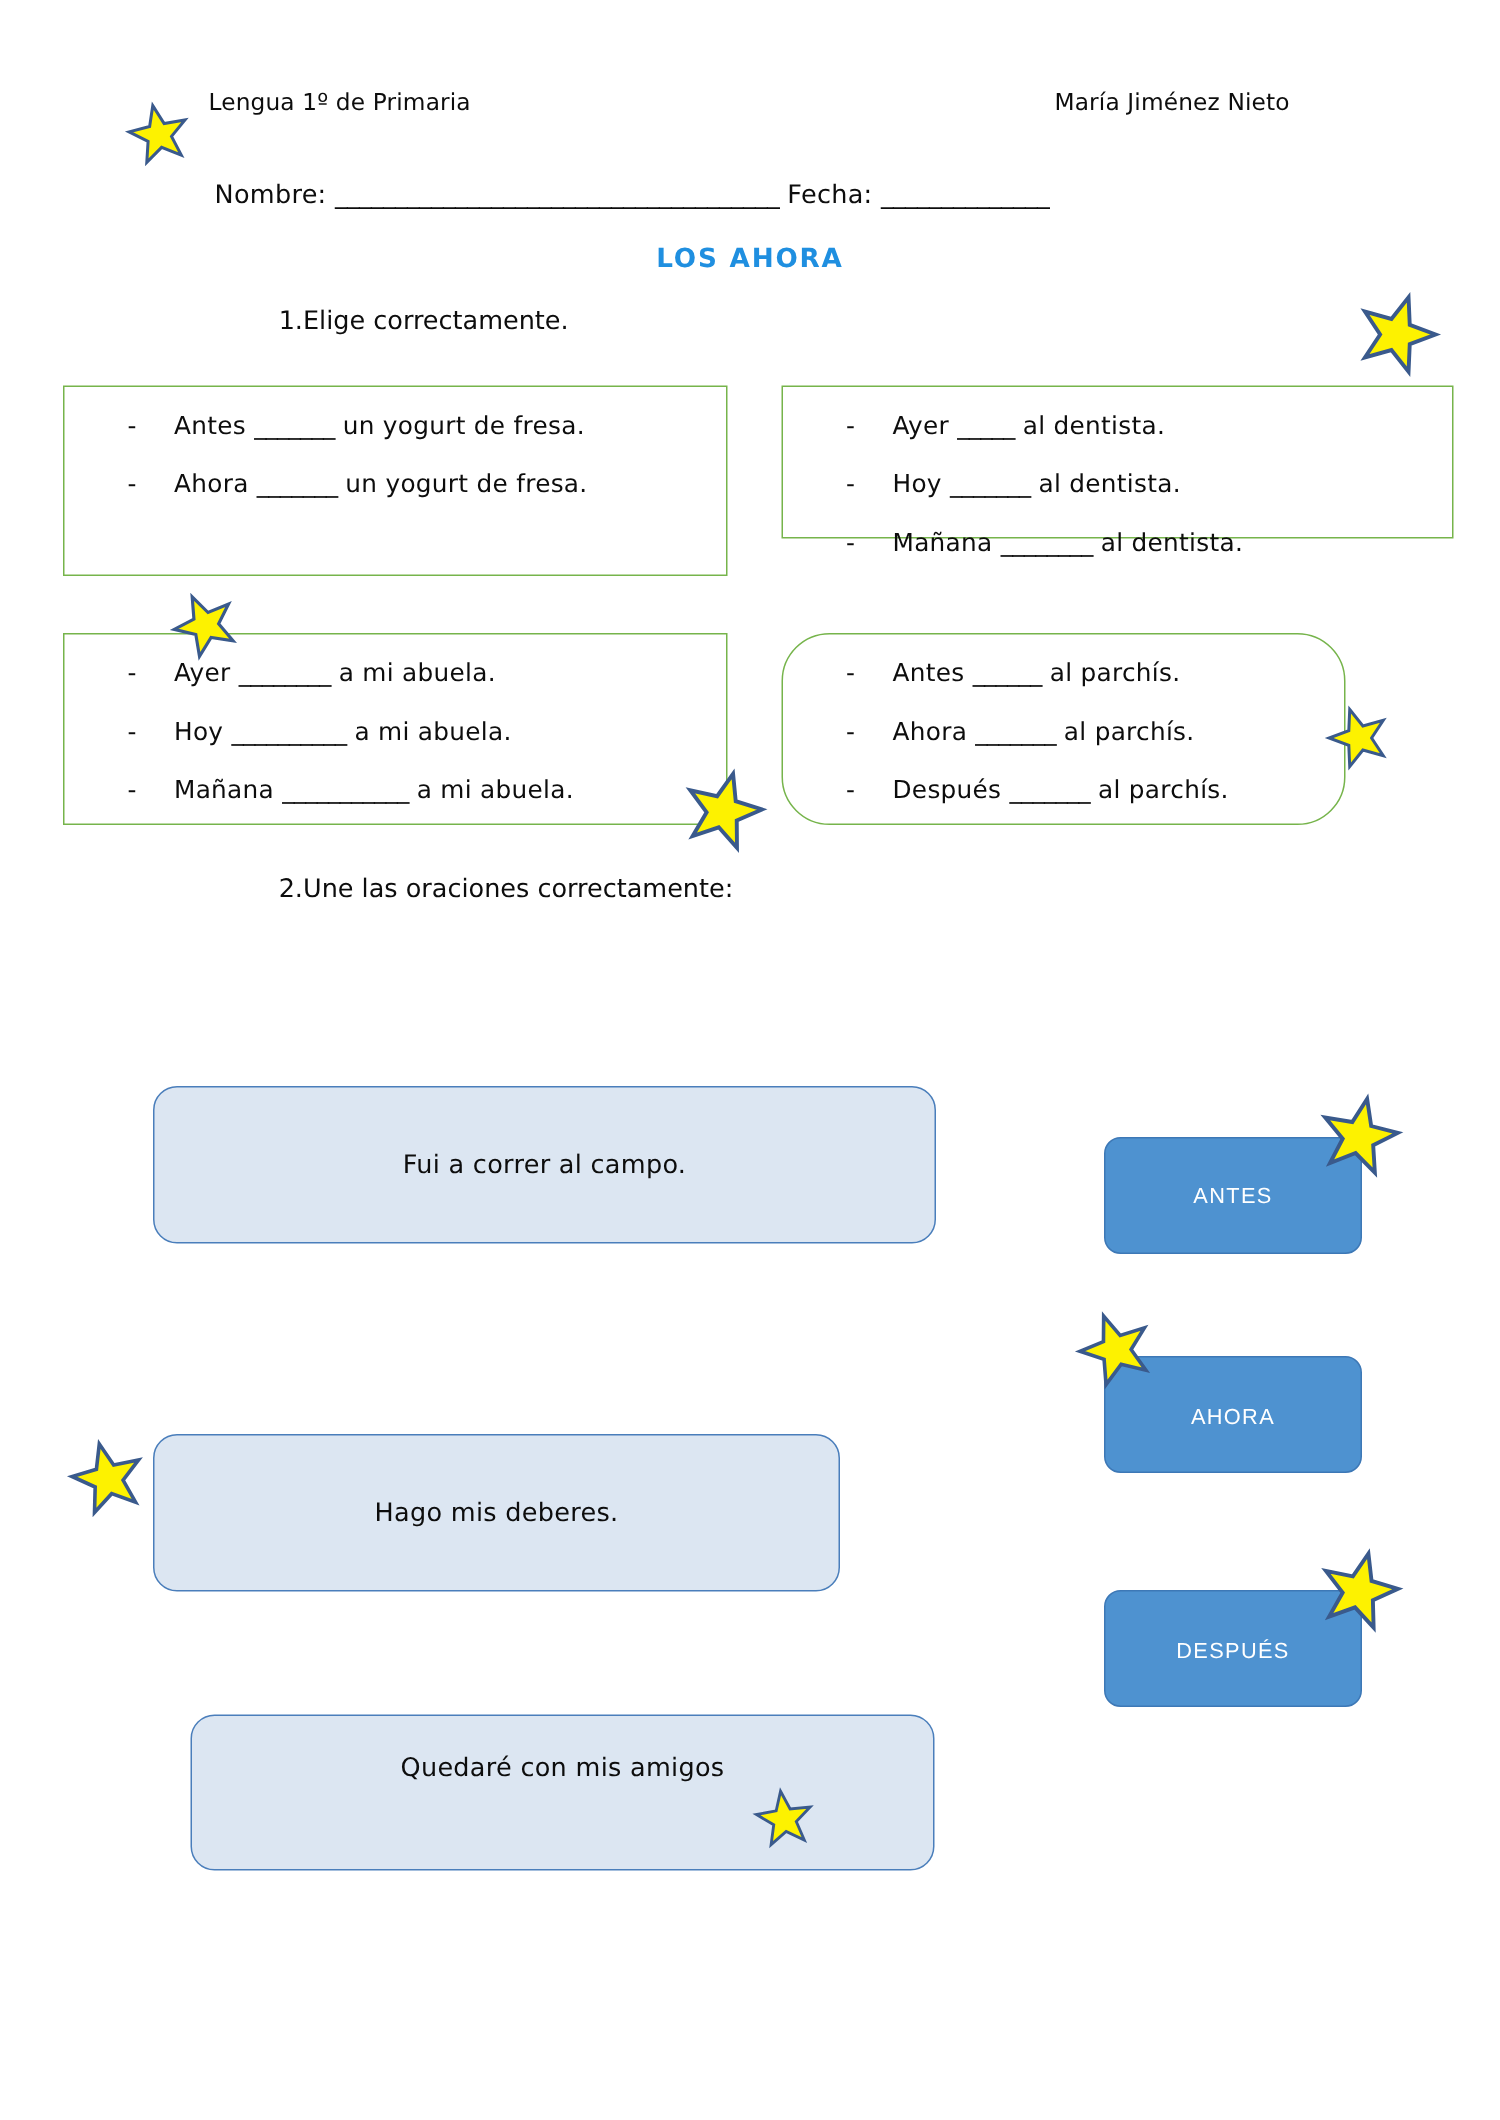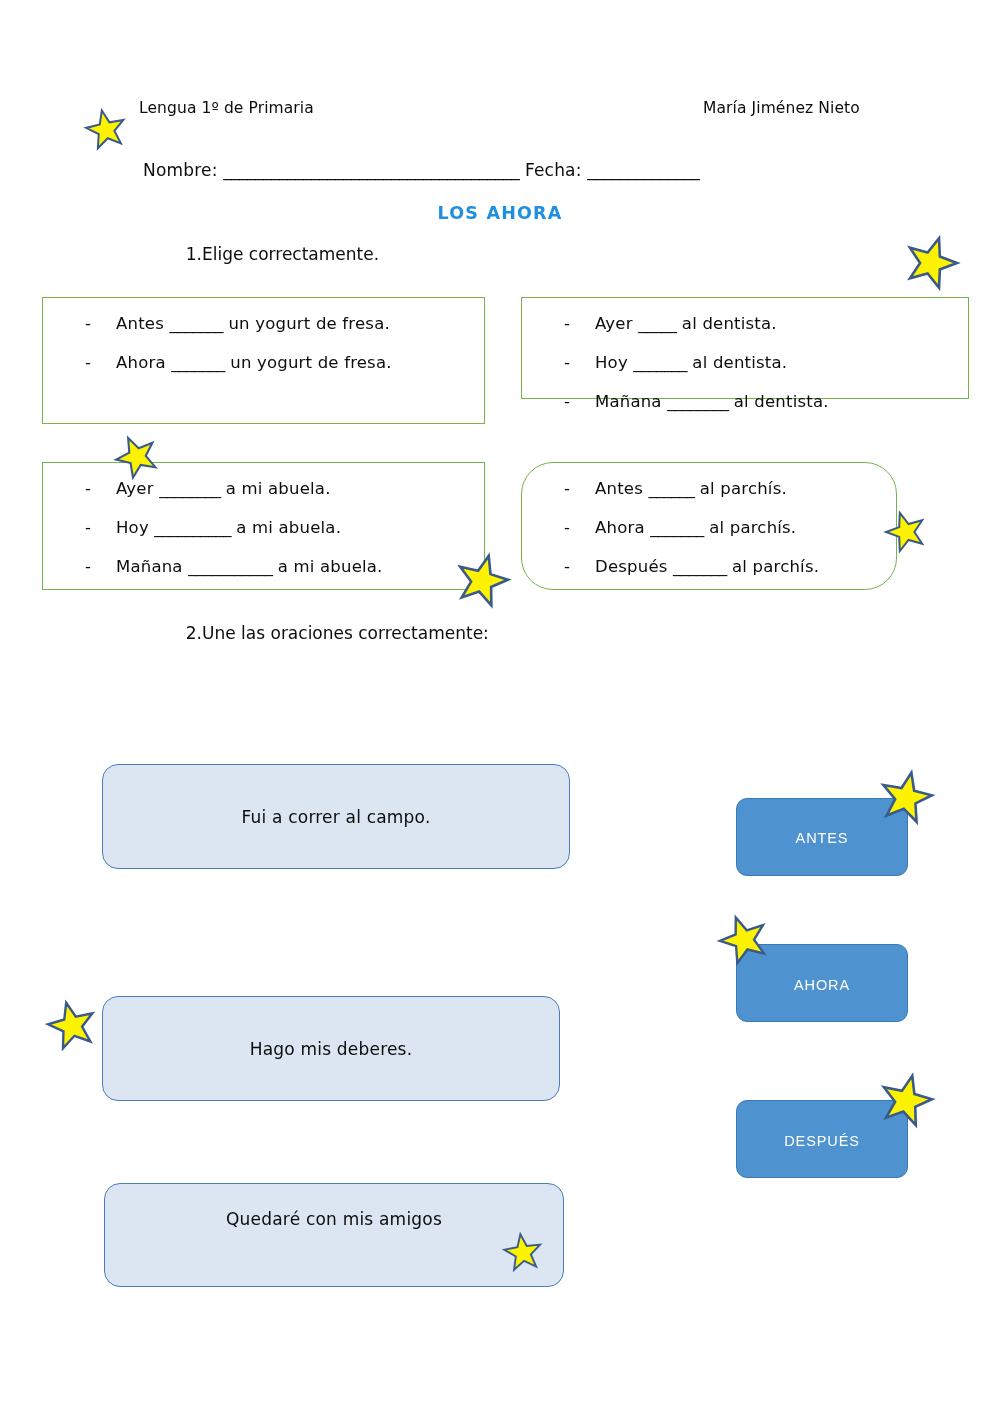--- a/index.html
+++ b/index.html
@@ -13,21 +13,20 @@
     position: relative;
     font-family: "DejaVu Sans", sans-serif;
     color: #0d0d0d;
     overflow: hidden;
   }
 
   .page {
     position: absolute;
     inset: 0;
     background: #ffffff;
-    margin-top: 40px;
   }
 
   
   .hdr-left {
     position: absolute;
     left: 139px;
     top: 59px;
     font-size: 15.5px;
     letter-spacing: .1px;
     white-space: nowrap;
@@ -109,23 +108,23 @@
     background: #dce6f2;
     display: flex;
     align-items: center;
     justify-content: center;
   }
   .scard span {
     font-size: 17px;
     color: #0d0d0d;
     letter-spacing: .2px;
   }
-  #scard-0 { left: 102px; top: 724px;  width: 468px; height: 105px; }
+  #scard-0 { left: 102px; top: 724px;  width: 522px; height: 105px; }
   #scard-1 { left: 102px; top: 956px;  width: 458px; height: 105px; }
-  #scard-2 { left: 104px; top: 1143px; width: 460px; height: 104px; }
+  #scard-2 { left: 127px; top: 1143px; width: 496px; height: 104px; }
   #scard-2 span { position: relative; top: -16px; }
 
   
   .tbtn {
     position: absolute;
     box-sizing: border-box;
     border: 1px solid #3d78b6;
     border-radius: 11px;
     background: #4e92d0;
     display: flex;

